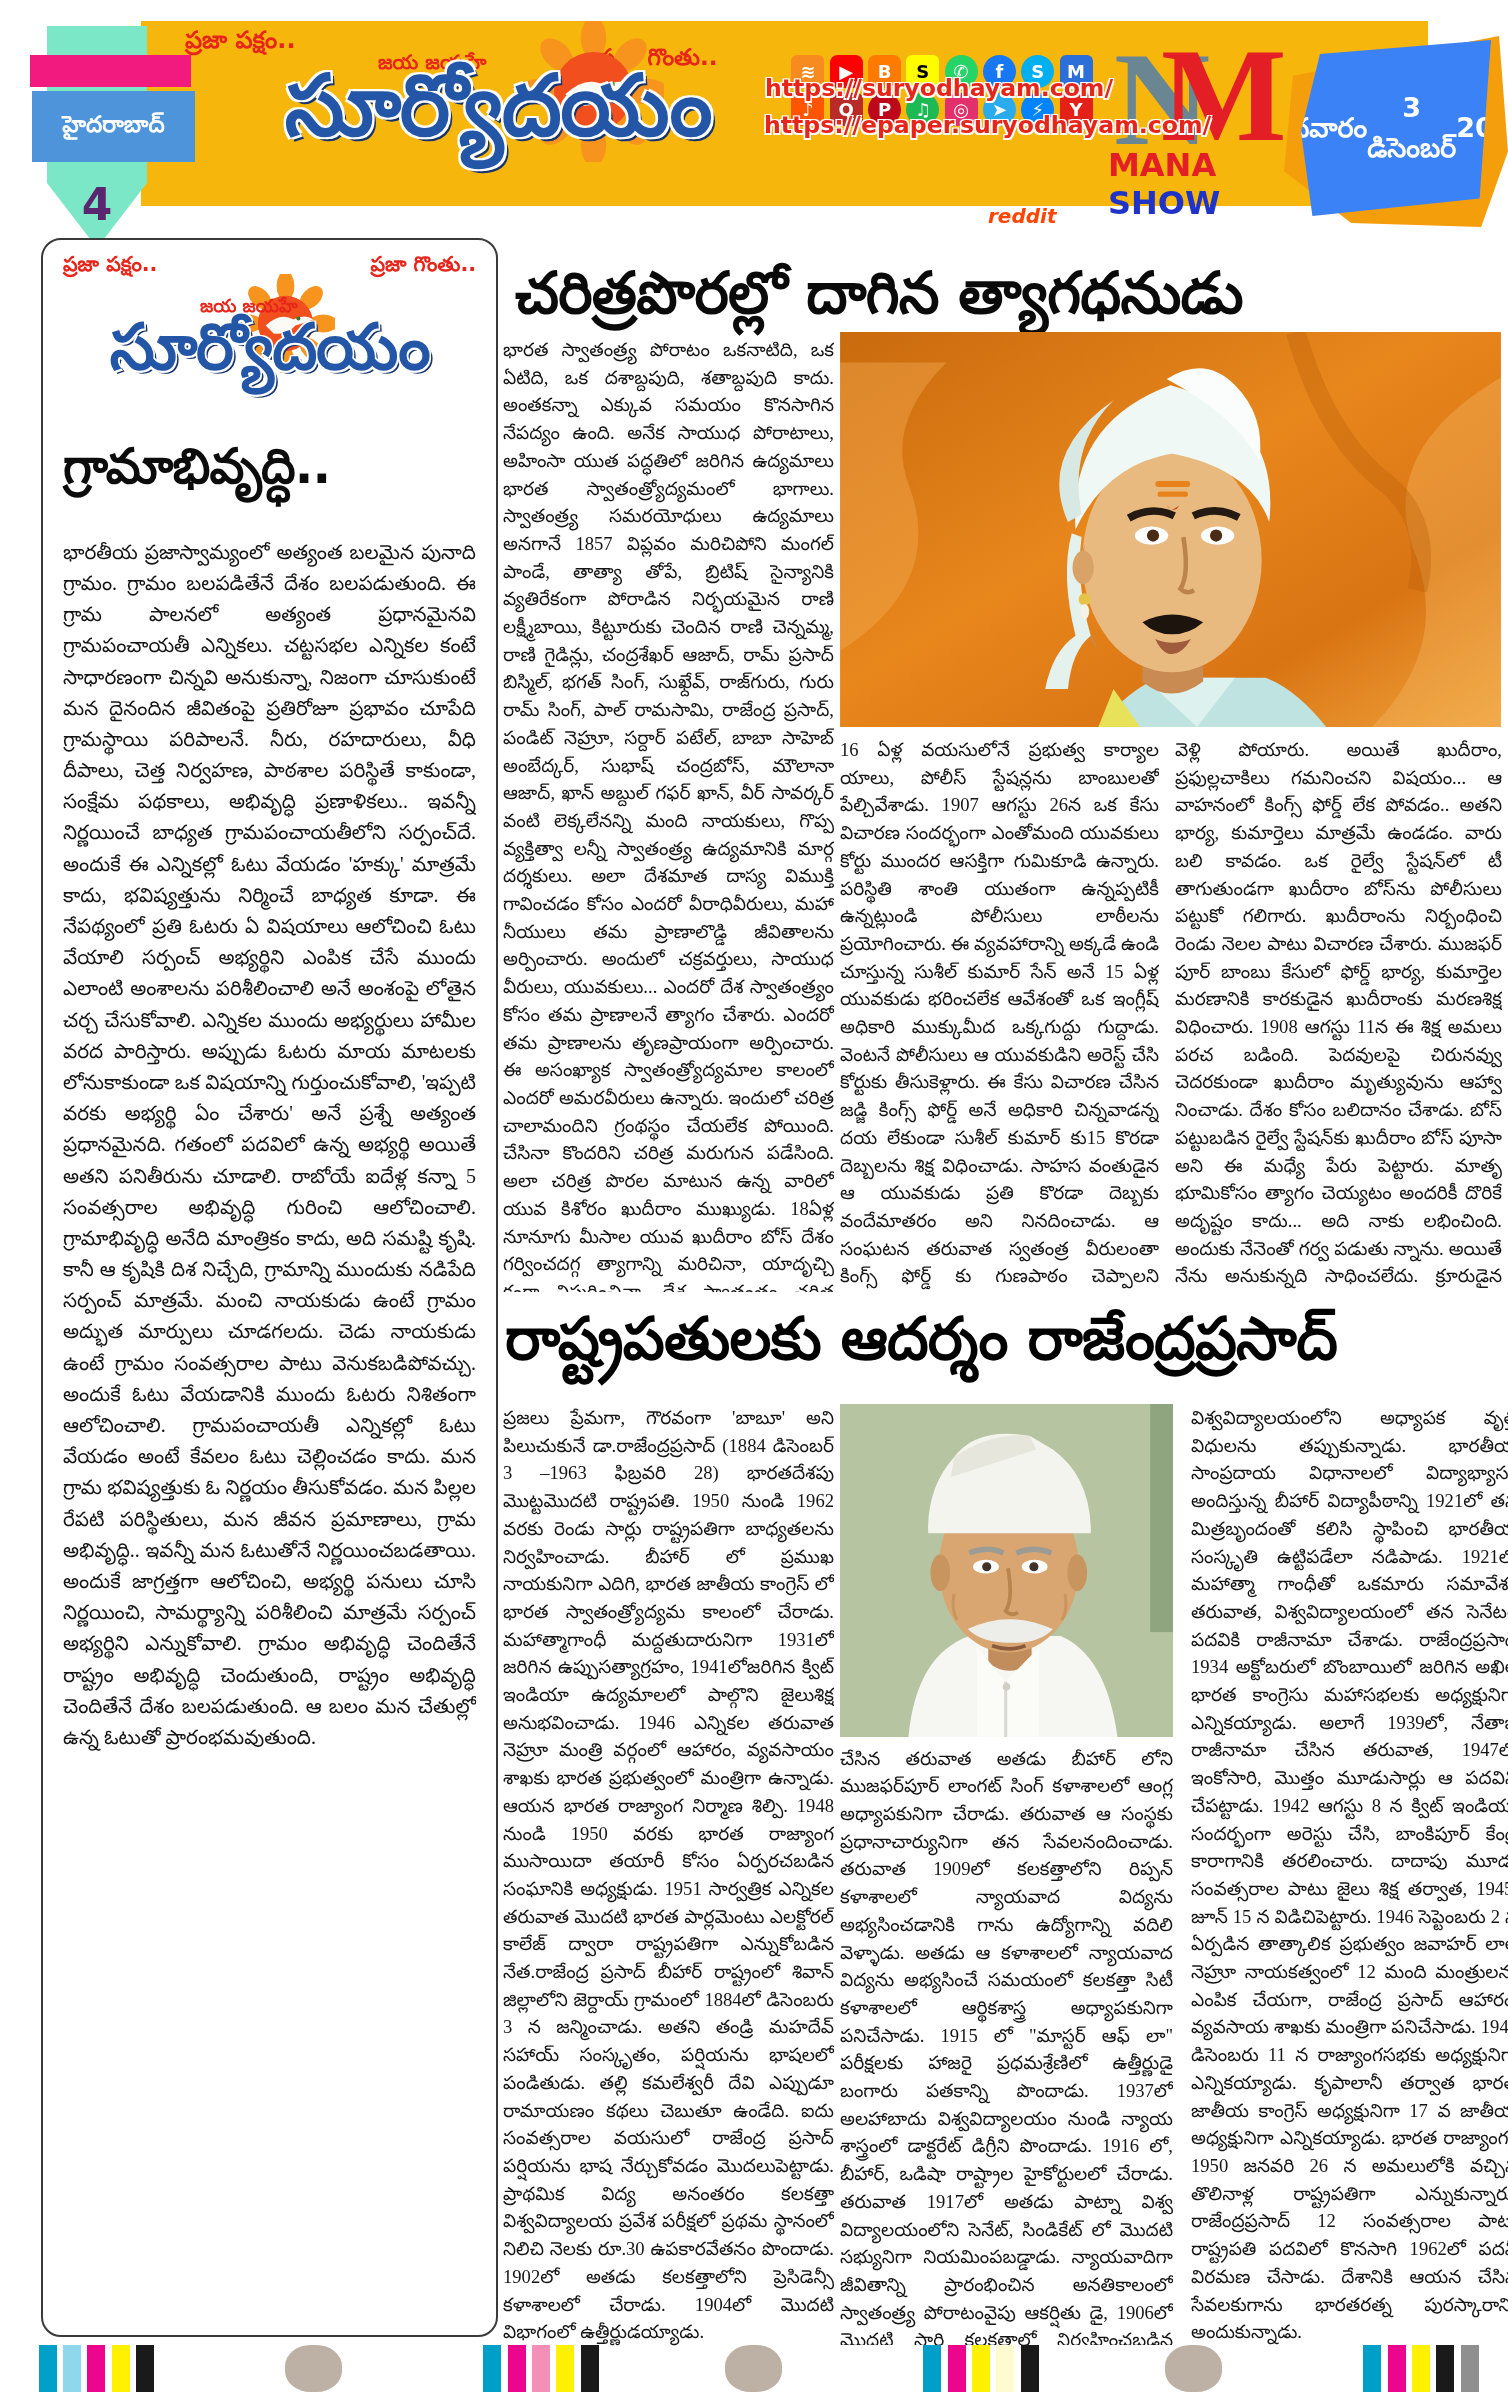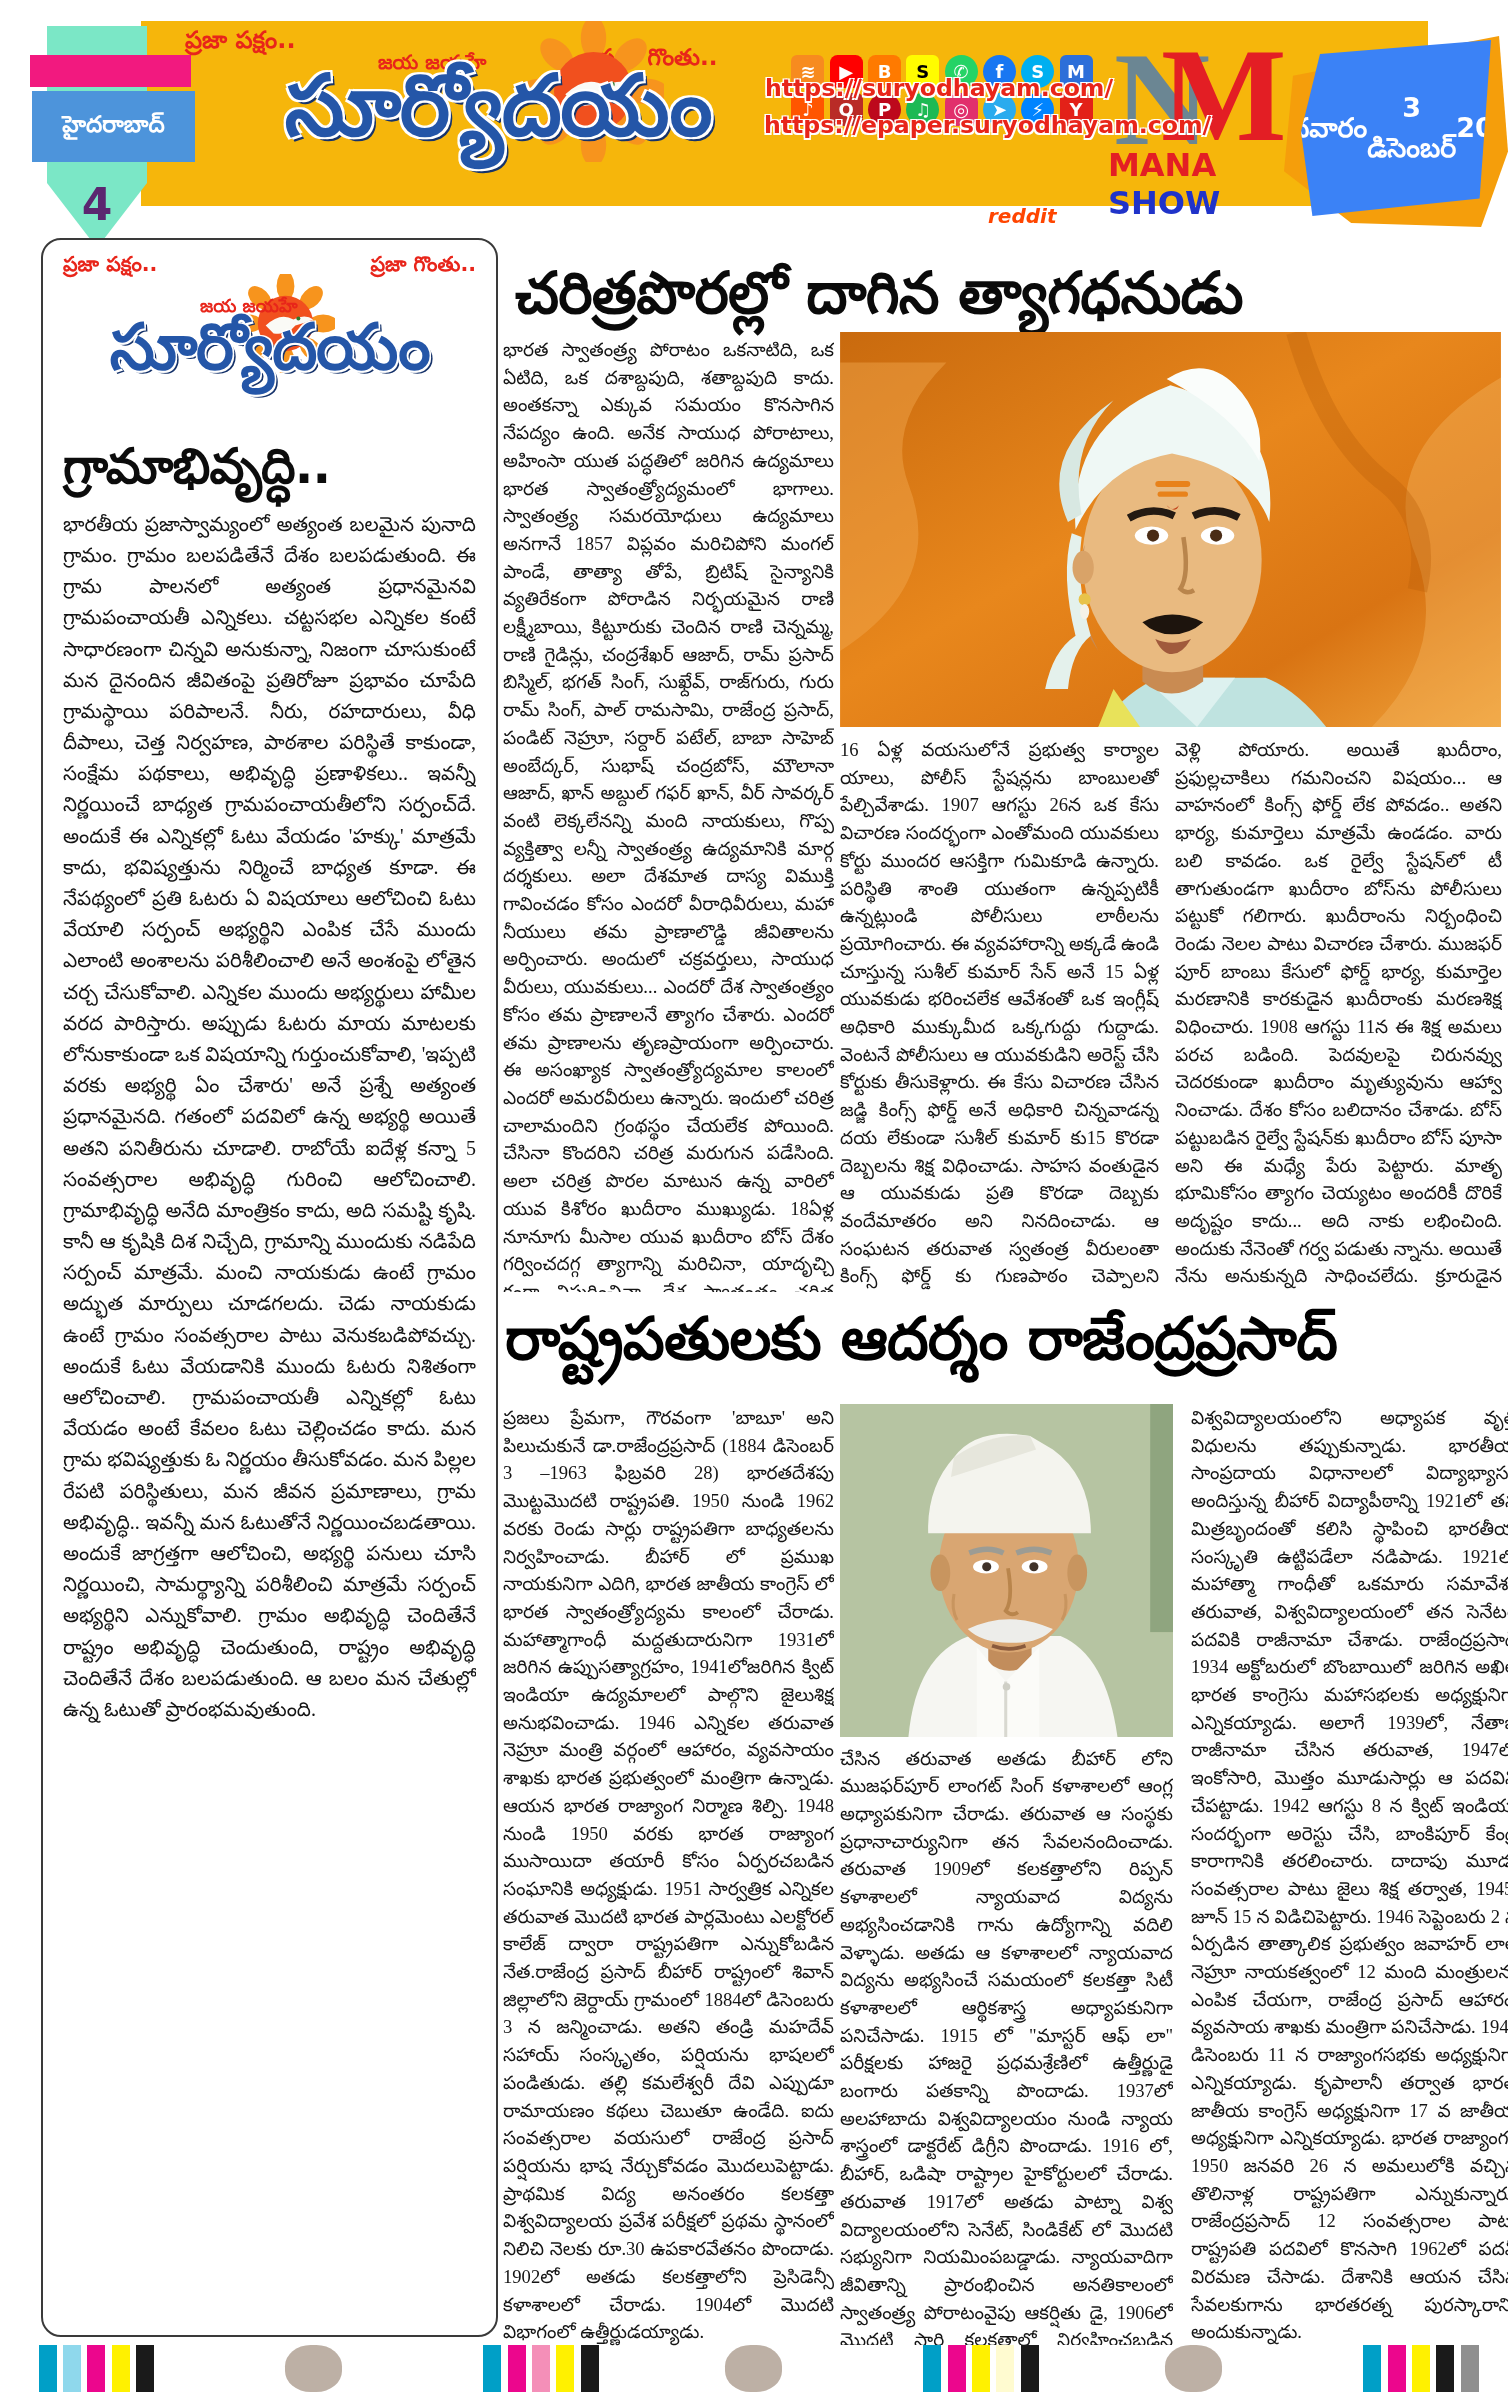--- a/index.html
+++ b/index.html
@@ -49,21 +49,21 @@
   .sidebox{left:41px;top:238px;width:457px;height:2099px;border:2.3px solid #3a3a3a;border-radius:20px;
         box-sizing:border-box;padding:12px 20px;background:#fff;}
   .sb-tags{display:flex;justify-content:space-between;color:#E8251A;font:800 20.5px "DejaVu Sans",sans-serif;}
   .sb-brand{position:relative;height:120px;margin-top:1.5px;}
   .sb-brand .sun2{position:absolute;left:173px;top:-9px;}
   .sb-brand .jaya2{position:absolute;left:137px;top:12px;color:#E8251A;font:800 18px "DejaVu Sans",sans-serif;z-index:3;}
   .sb-brand .mh2{position:absolute;left:0;top:27px;width:100%;text-align:center;color:#2456A8;
         font:800 64px "DejaVu Sans",sans-serif;letter-spacing:-1.5px;z-index:2;
         text-shadow:1.5px 1.5px 0 #fff,-1.5px -1.5px 0 #fff,1.5px -1.5px 0 #fff,-1.5px 1.5px 0 #fff,3px 3px 0 #16336b;}
   .sb-head{margin-top:33px;color:#0c0c0c;font:800 49px "DejaVu Sans",sans-serif;line-height:1.25;letter-spacing:-0.8px;}
-  .sb-body{margin-top:12px;height:1695px;overflow:hidden;font-size:20px;line-height:1.56;
+  .sb-body{margin-top:40px;height:1695px;overflow:hidden;font-size:20px;line-height:1.56;
         text-align:justify;color:#141414;font-family:Liberation Serif, serif;}
 
   
   .headline1{left:515px;top:251px;width:988px;color:#0a0a0a;font:800 58px "DejaVu Sans",sans-serif;letter-spacing:-0.8px;margin-top:8px;}
   .headline2{left:505px;top:1304px;width:996px;color:#000000;font:800 59px "DejaVu Sans",sans-serif;letter-spacing:-0.8px;}
   .coltxt{font-size:18.6px;line-height:1.49;text-align:justify;color:#141414;overflow:hidden;}
   .m-col1{left:503px;top:336px;width:331px;height:956px;}
   .m-col2{left:840px;top:736px;width:319px;height:556px;}
   .m-col3{left:1175px;top:736px;width:327px;height:556px;}
   .m-img{left:840px;top:332px;width:661px;height:395px;}

